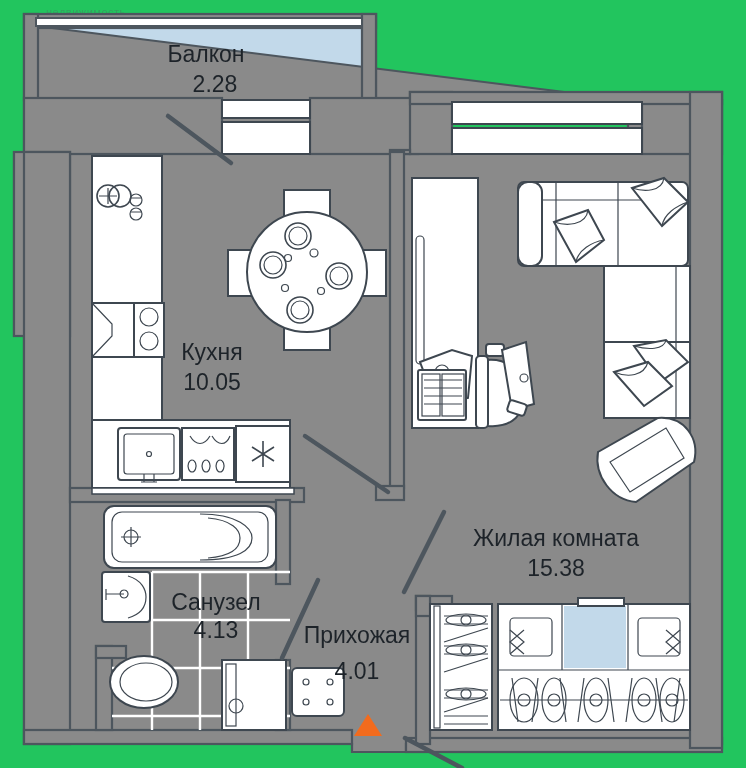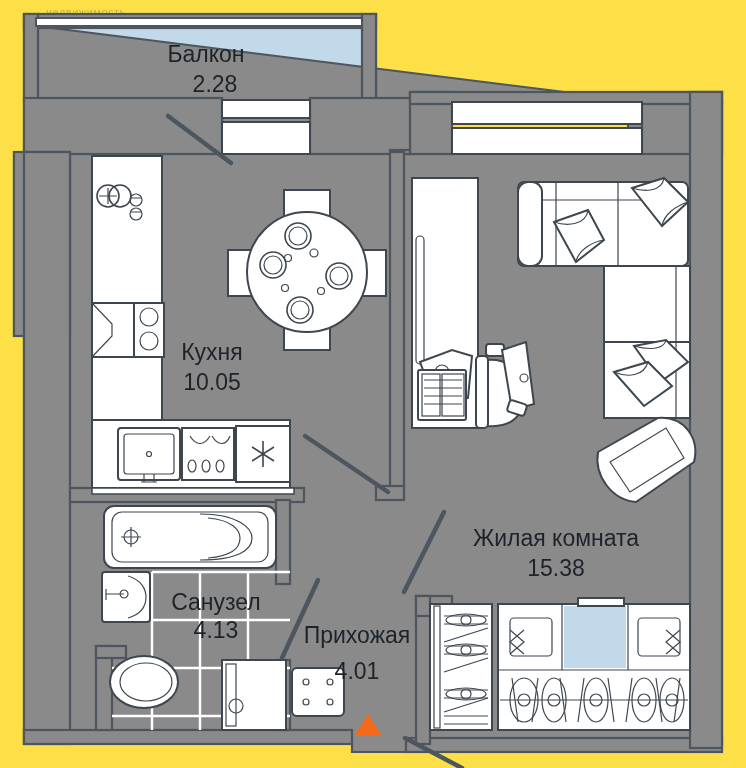--- a/index.html
+++ b/index.html
@@ -7,21 +7,21 @@
     padding: 0;
     background: #ffffff;
   }
   body {
     font-family: "Liberation Sans", sans-serif;
   }
   #plan-root {
     position: relative;
     width: 746px;
     height: 768px;
-    background: #fde047;
+    background: #22c55e;
     overflow: hidden;
   }
   #plan-svg {
     position: absolute;
     left: 0;
     top: 0;
     width: 746px;
     height: 768px;
     display: block;
   }

